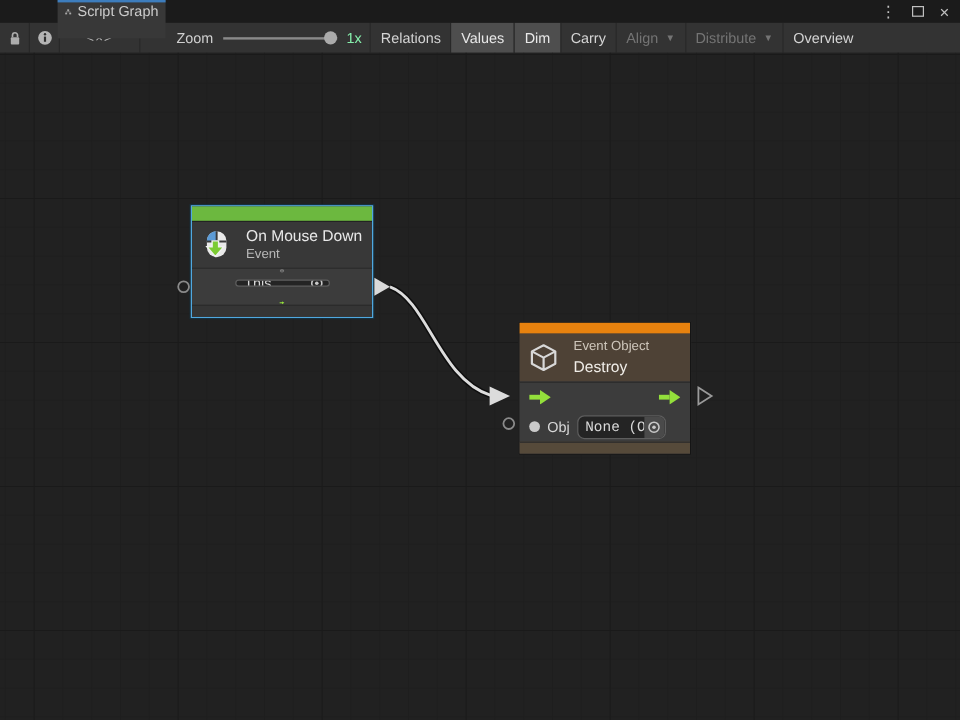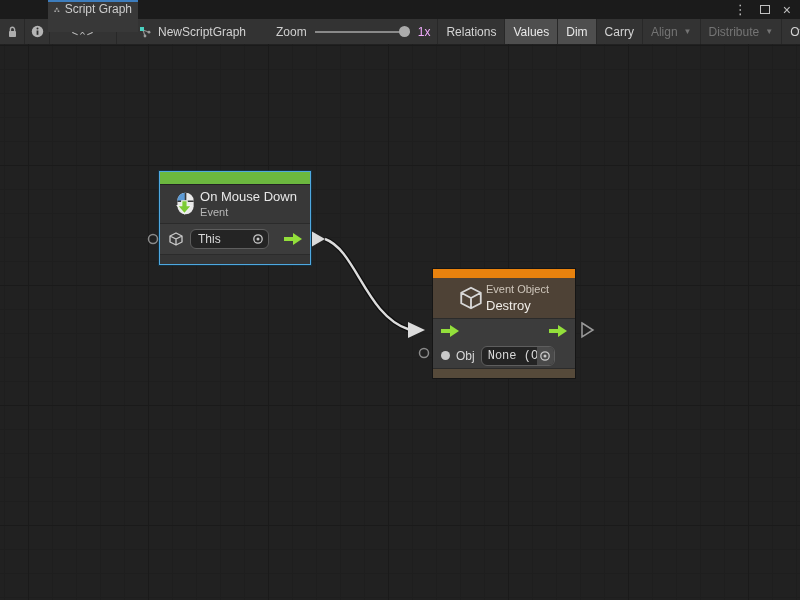--- a/index.html
+++ b/index.html
@@ -53,21 +53,21 @@
   .zoom-label { display: flex; align-items: center; margin-left: 30px; color: #CFCFCF; }
   .zoom-slider {
     position: relative; width: 95px; height: 100%; margin-left: 8px;
     display: flex; align-items: center; cursor: pointer; flex: 0 0 auto;
   }
   .zoom-track { width: 100%; height: 2px; background: #8A8A8A; }
   .zoom-handle {
     position: absolute; right: 0; top: 50%; margin-top: -5.5px;
     width: 11px; height: 11px; border-radius: 50%; background: #ABABAB;
   }
-  .zoom-value { display: flex; align-items: center; margin-left: 8px; margin-right: 7px; color: #f0abfc; }
+  .zoom-value { display: flex; align-items: center; margin-left: 8px; margin-right: 7px; color: #86efac; }
   .tbtn {
     display: flex; align-items: center; padding: 12px 8px; color: #D4D4D4;
     cursor: pointer; flex: 0 0 auto;
   }
   .tbtn.active { background: #4E4E4E; color: #E8E8E8; }
   .tbtn.disabled { color: #747474; cursor: default; }
   .tbtn .dd { font-size: 8px; margin-left: 6px; }
 
   
   .canvas {
@@ -84,29 +84,29 @@
 
   
   .node { position: absolute; }
   .node-omd {
     left: 159px; top: 127px; width: 152px;
     border: 1px solid #4FA8E0; box-shadow: 0 0 0 1px rgba(15,60,85,.55);
     background: #383838;
   }
   .strip-green { height: 13px; background: #6CB83F; border-bottom: 1px solid #232323; }
   .node-head {
-    display: flex; align-items: center; gap: 2px;
-    padding: 4px 8px 4px 7px; background: #383838; height: 38px; justify-content: center;
+    display: flex; align-items: center; gap: 12px;
+    padding: 4px 8px 4px 7px; background: #383838; height: 38px;
   }
   .node-title { font-size: 13px; color: #E8E8E8; line-height: 1.15; }
   .node-sub { font-size: 11px; color: #BARBARA; }
   .node-sub { font-size: 11px; color: #B8B8B8; margin-top: 2px; }
   .node-body { background: #3C3C3C; border-top: 1px solid #2B2B2B; }
   .port-row { display: flex; align-items: center; gap: 6px; padding: 0 8px; }
-  .row-h30 { height: 30px; }
+  .row-h30 { height: 30px; flex-direction: column; }
   .row-h24 { height: 24px; }
   .row-h25 { height: 25px; }
   .node-footer { height: 10px; background: #353535; border-top: 1px solid #2B2B2B; }
 
   .field {
     display: flex; align-items: center; height: 20px;
     background: #242424; border: 1px solid #5E5E5E; border-radius: 6px;
     color: #D9D9D9; font-size: 12px; overflow: hidden; cursor: text;
   }
   .field-this { width: 79px; justify-content: space-between; padding: 0 4px 0 7px; }
@@ -170,29 +170,20 @@
         <circle cx="6.5" cy="3.6" r="1" fill="#2E2E2E"></circle>
         <rect x="5.6" y="5.5" width="1.8" height="4.3" fill="#2E2E2E"></rect>
       </svg>
     </div>
     <span class="sep"></span>
     <div class="icon-btn w66">
       <span>&lt;×&gt;</span>
     </div>
     <span class="sep"></span>
 
-    <div class="graphname">
-      <svg width="12" height="12" viewBox="0 0 12 12">
-        <path d="M4 4 L10 6.2 M4 4 L6 10" stroke="#8E8E8E" stroke-width="1.2" fill="none"></path>
-        <rect x="1" y="1" width="4" height="4" fill="#4AD1C0"></rect>
-        <circle cx="10" cy="6.2" r="1.4" fill="#9A9A9A"></circle>
-        <circle cx="6" cy="10" r="1.4" fill="#9A9A9A"></circle>
-      </svg>
-      <span>NewScriptGraph</span>
-    </div>
 
     <span class="zoom-label">Zoom</span>
     <div class="zoom-slider">
       <div class="zoom-track"></div>
       <div class="zoom-handle"></div>
     </div>
     <span class="zoom-value">1x</span>
 
     <span class="sep"></span>
     <div class="tbtn">

